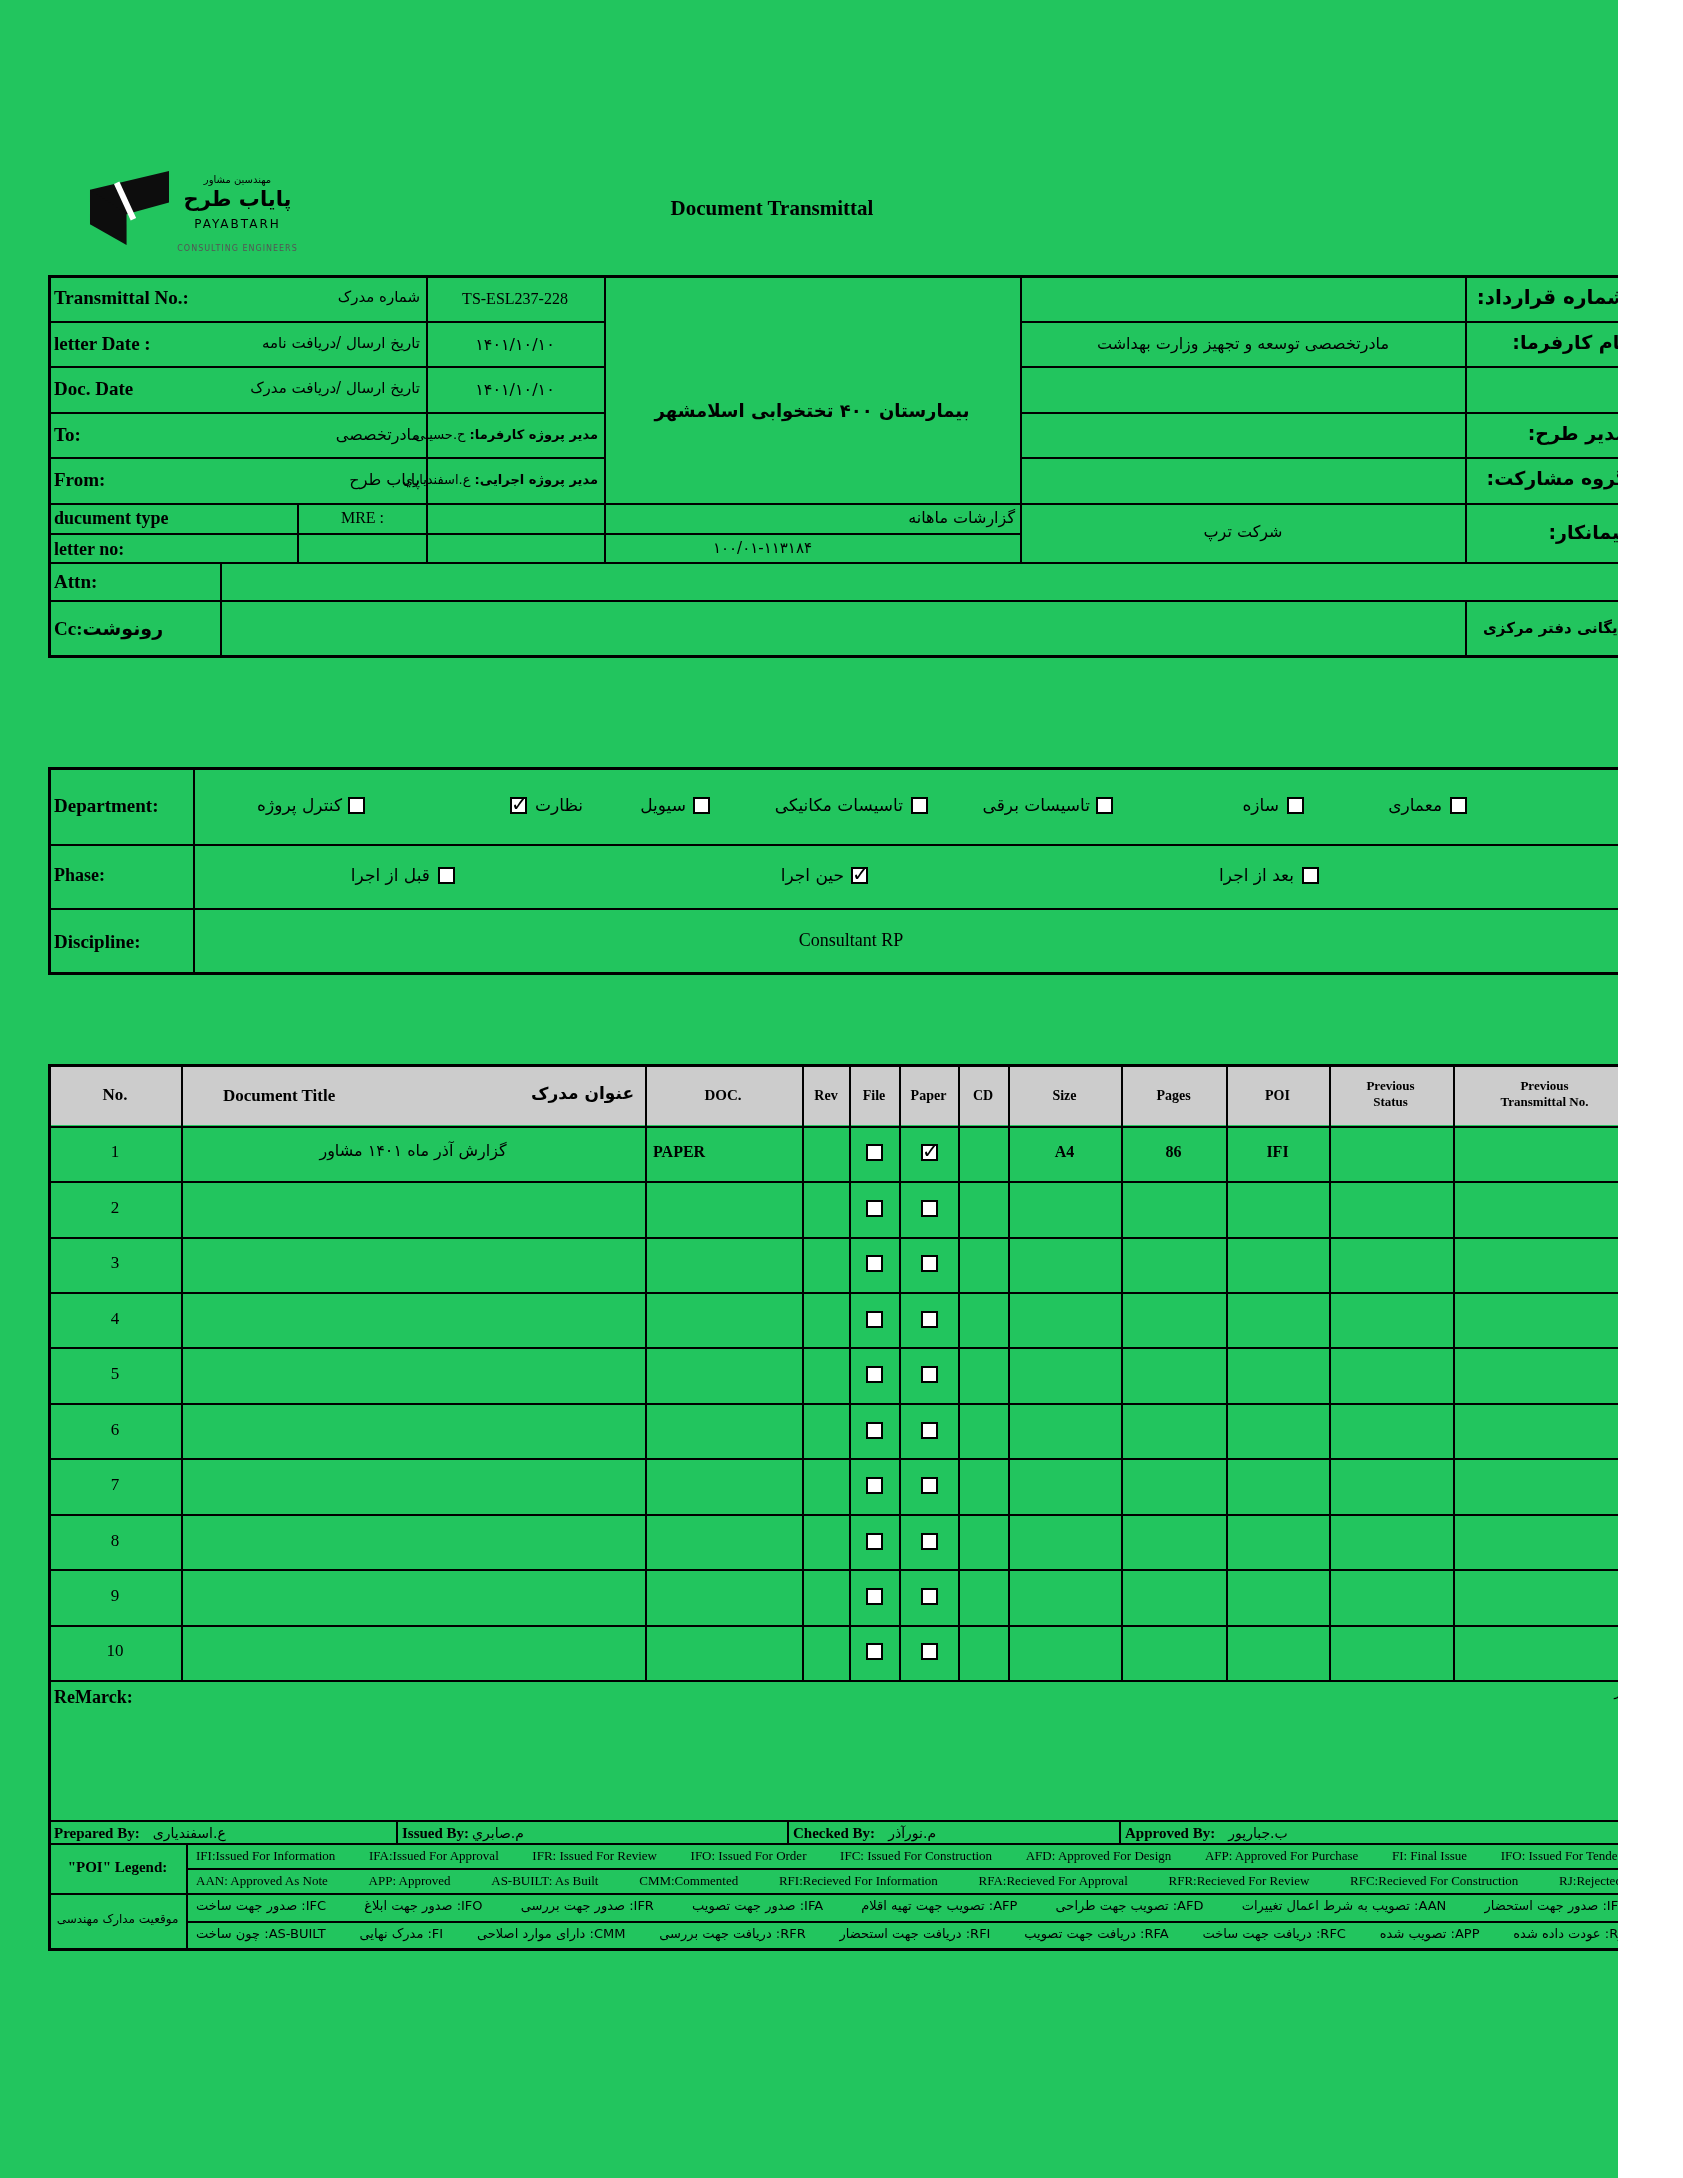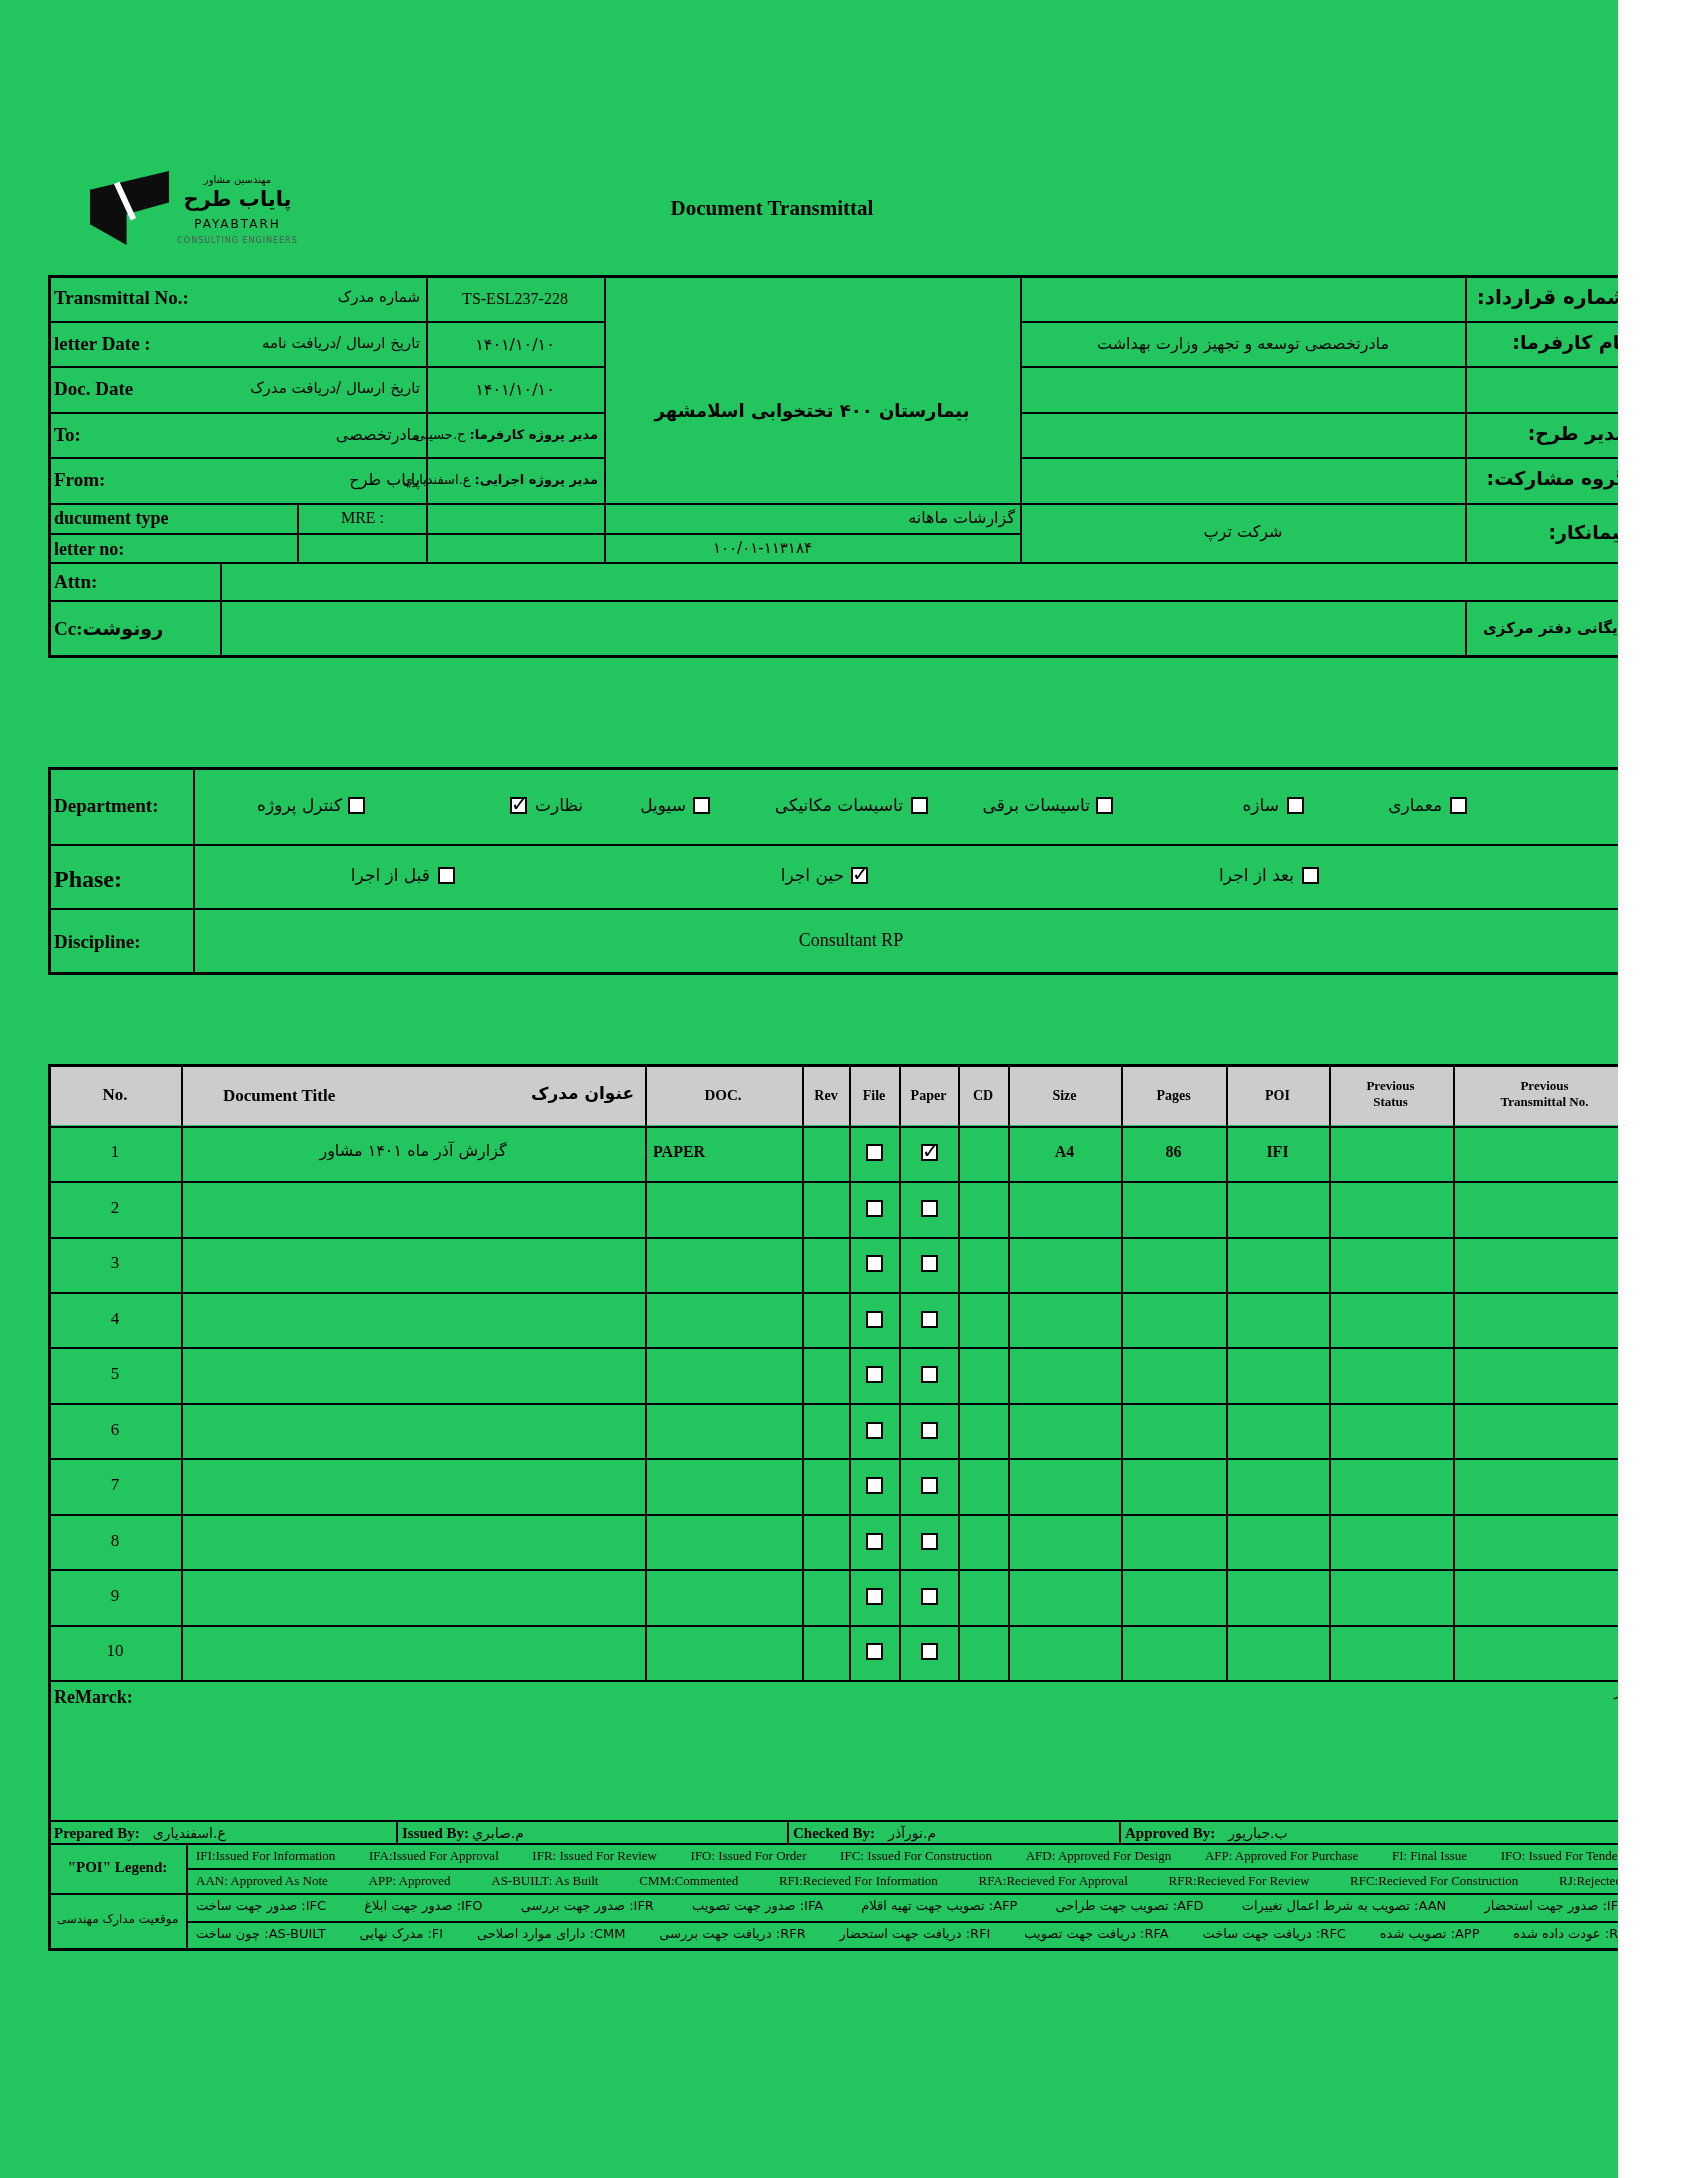--- a/index.html
+++ b/index.html
@@ -28,21 +28,21 @@
   <div class="t" style="left:87px;top:168px">
     <svg width="84" height="79" viewBox="0 0 85 80">
       <polygon points="3,22 83,3 83,35 3,57" fill="#0d0d0d"></polygon>
       <polygon points="3,22 3,57 40,78 40,46" fill="#0d0d0d"></polygon>
       <line x1="30" y1="15" x2="47" y2="52" stroke="#ffffff" stroke-width="6"></line>
     </svg>
   </div>
   <div class="t fa c" style="left:178px;top:174px;width:119px;font-size:10px">مهندسین مشاور</div>
   <div class="t fa c b" style="left:178px;top:186px;width:119px;font-size:21px">پایاب طرح</div>
   <div class="t c" style="left:176px;top:217px;width:123px;font-size:12px;letter-spacing:2px">PAYABTARH</div>
-  <div class="t c gray" style="left:174px;top:236px;width:127px;font-size:8px;letter-spacing:1px">CONSULTING ENGINEERS</div>
+  <div class="t c gray" style="left:174px;top:244px;width:127px;font-size:8px;letter-spacing:1px">CONSULTING ENGINEERS</div>
 
   <div class="t ser b c" style="left:549px;top:195px;width:446px;font-size:21px">Document Transmittal</div>
 
   <div class="t ser b" style="left:54px;top:286px;font-size:19px">Transmittal No.:</div>
   <div class="t fa r" style="left:149px;top:288px;width:271px;font-size:15px">شماره مدرک</div>
   <div class="t ser c" style="left:428px;top:289px;width:174px;font-size:16px">TS-ESL237-228</div>
 
   <div class="t ser b" style="left:54px;top:332px;font-size:19px">letter Date  :</div>
   <div class="t fa r" style="left:149px;top:334px;width:271px;font-size:15px">تاریخ ارسال /دریافت نامه</div>
   <div class="t c" dir="ltr" style="left:428px;top:335px;width:174px;font-size:16px">۱۴۰۱/۱۰/۱۰</div>
@@ -74,21 +74,21 @@
 
   <div class="t fa r b" style="left:1469px;top:285px;width:158px;font-size:20px">شماره قرارداد:</div>
   <div class="t fa r b" style="left:1469px;top:331px;width:158px;font-size:19px">نام کارفرما:</div>
   <div class="t fa c" style="left:1022px;top:334px;width:442px;font-size:16px">مادرتخصصی توسعه و تجهیز وزارت بهداشت</div>
   <div class="t fa r b" style="left:1469px;top:422px;width:158px;font-size:19px">مدیر طرح:</div>
   <div class="t fa r b" style="left:1469px;top:467px;width:158px;font-size:19px">گروه مشارکت:</div>
   <div class="t fa r b" style="left:1469px;top:521px;width:158px;font-size:19px">پیمانکار:</div>
   <div class="t fa c" style="left:1022px;top:522px;width:442px;font-size:16px">شرکت ترپ</div>
 
   <div class="t ser b" style="left:54px;top:794px;font-size:19px">Department:</div>
-  <div class="t ser b" style="left:54px;top:864px;font-size:24px">Phase:</div>
+  <div class="t ser b" style="left:54px;top:864px;font-size:18px">Phase:</div>
   <div class="t ser b" style="left:54px;top:930px;font-size:19px">Discipline:</div>
 
   <div class="t fa r" style="left:233px;top:795px;width:109px;font-size:17px">کنترل پروژه</div>
   <div class="cb" style="left:348px;top:797px"></div>
 
   <div class="cb on" style="left:510px;top:797px"></div>
   <div class="t fa" style="left:535px;top:795px;width:99px;text-align:left;font-size:17px">نظارت</div>
 
   <div class="t fa r" style="left:587px;top:795px;width:99px;font-size:17px">سیویل</div>
   <div class="cb" style="left:693px;top:797px"></div>

